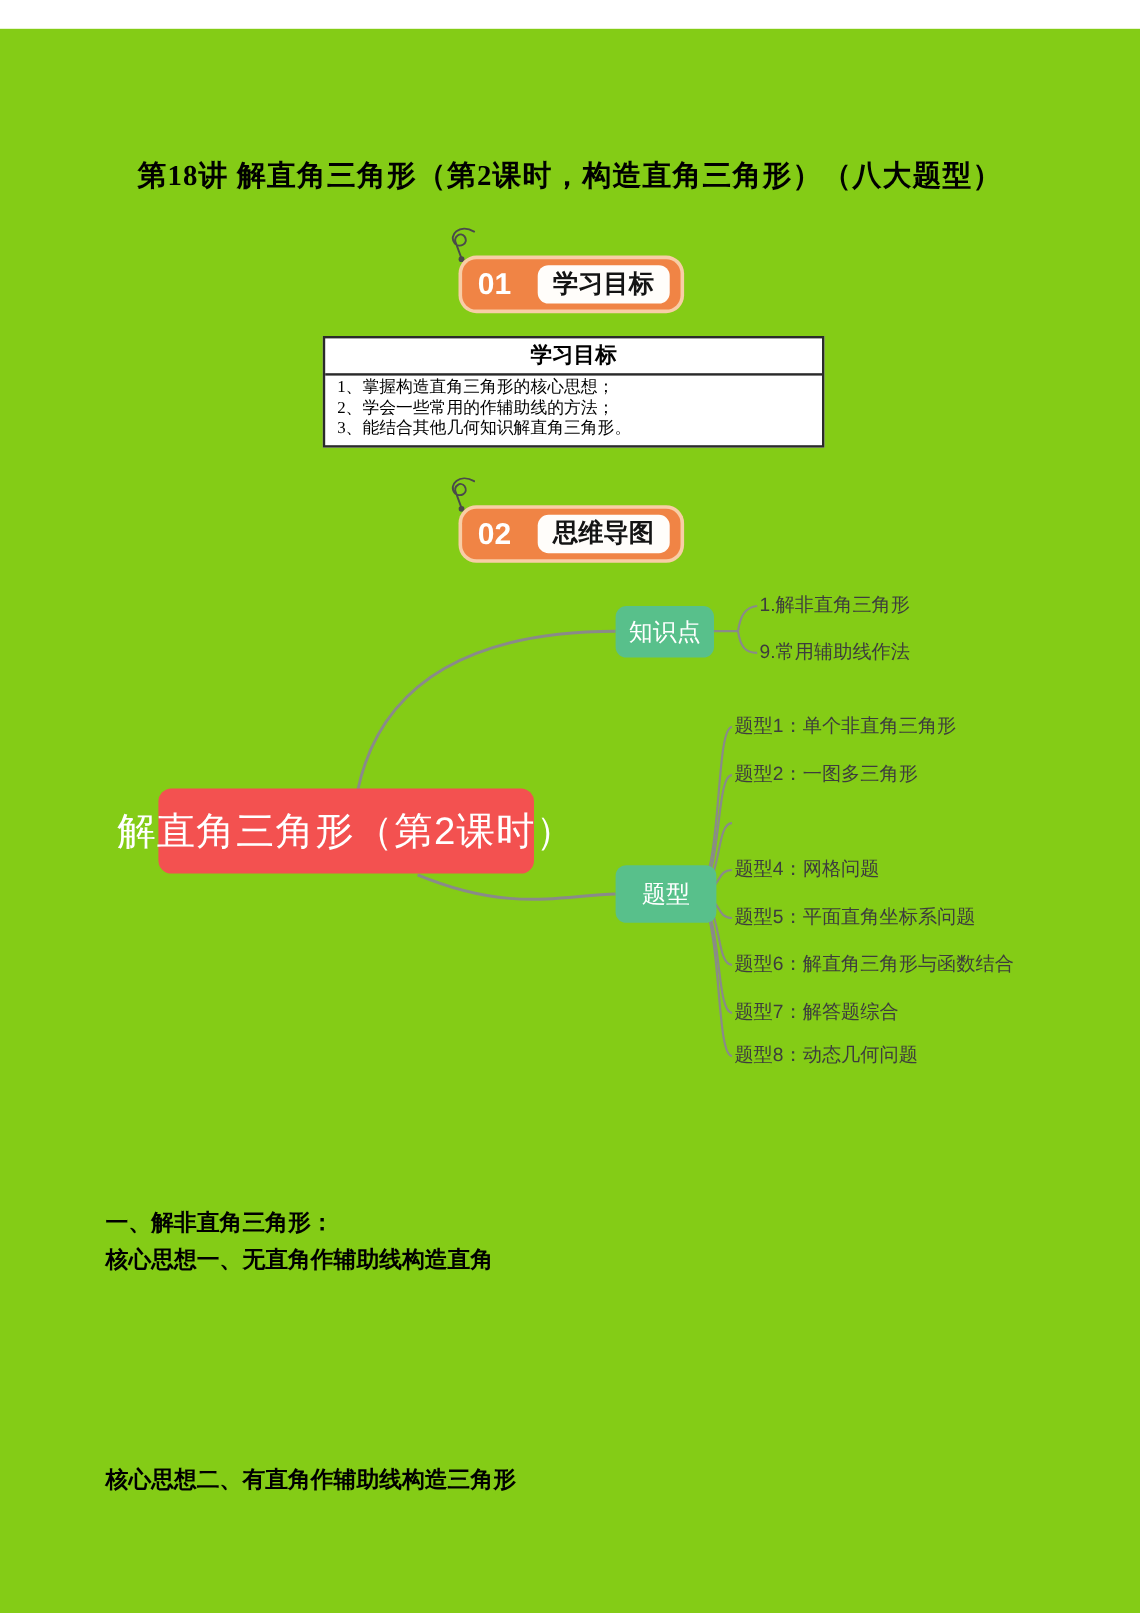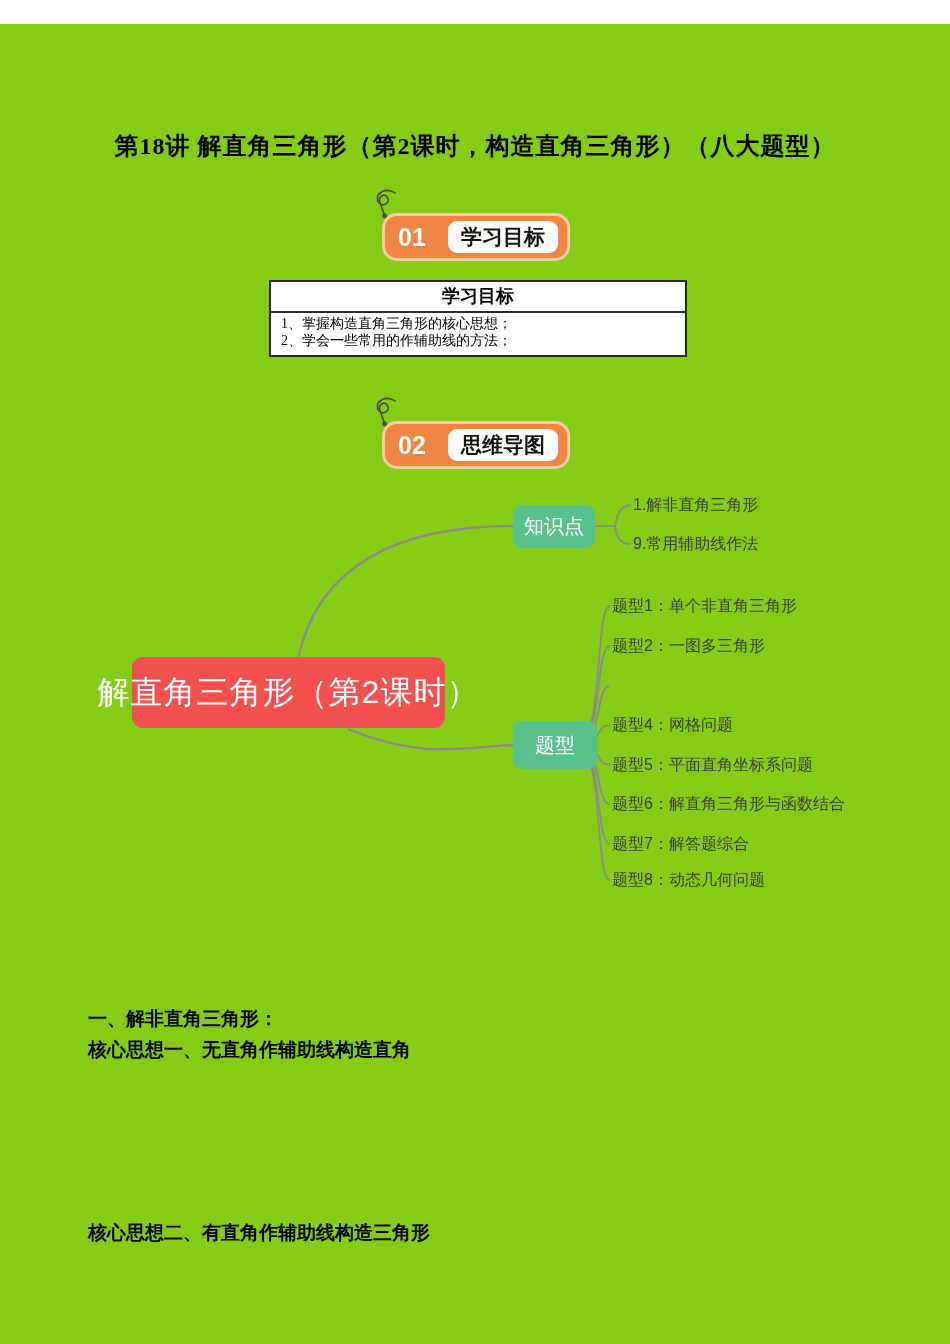--- a/index.html
+++ b/index.html
@@ -67,20 +67,21 @@
       <span class="badge-num">01</span>
       <span class="badge-label">学习目标</span>
     </div>
   </div>
 
   <div class="goals-table">
     <div class="goals-header">学习目标</div>
     <div class="goals-body">
       <div>1、掌握构造直角三角形的核心思想；</div>
       <div>2、学会一些常用的作辅助线的方法；</div>
+      <div>3、能结合其他几何知识解直角三角形。</div>
     </div>
   </div>
 
   <div class="badge" style="top:400px;">
     <svg class="badge-squiggle" viewBox="0 0 34 34">
       <path d="M 24 5 C 12 -2, 2 8, 8 15 C 12 19, 20 15, 16 9 C 13 5, 6 9, 9 15 L 13 26" fill="none" stroke="#4a4a4a" stroke-width="1.6" stroke-linecap="round"></path>
       <circle cx="13.5" cy="28" r="2.4" fill="#4a4a4a"></circle>
     </svg>
     <div class="badge-body">
       <span class="badge-num">02</span>

